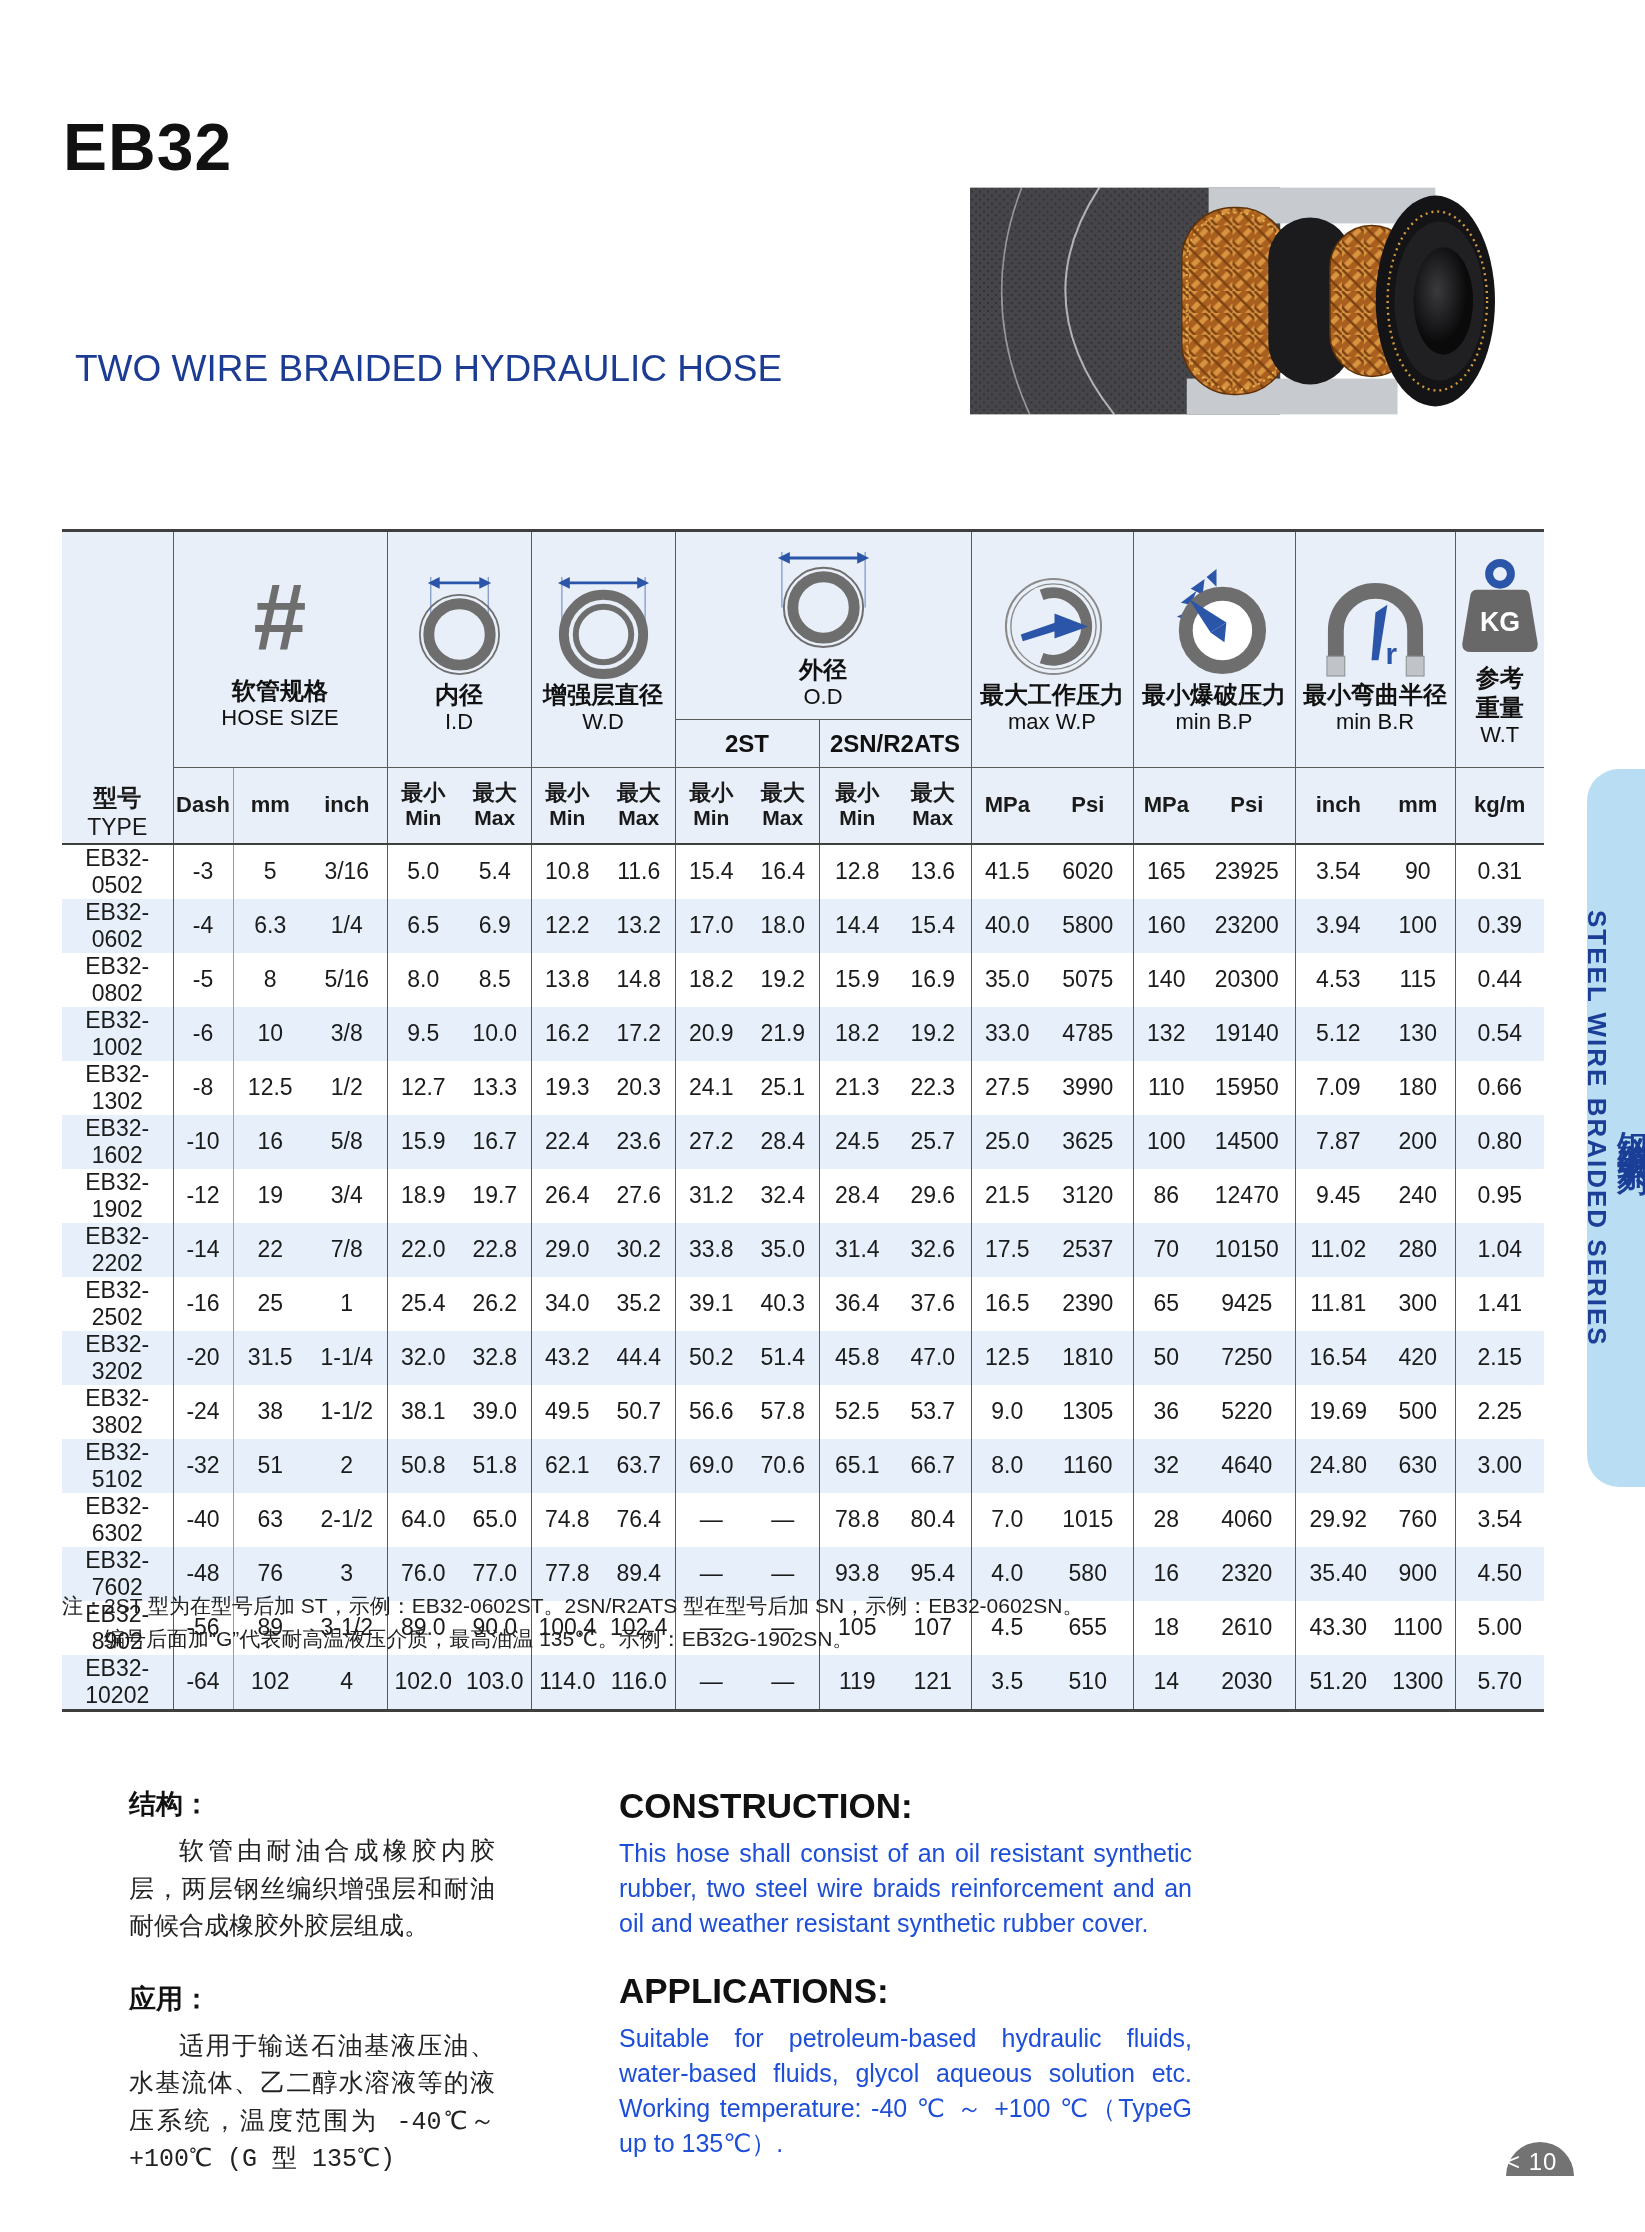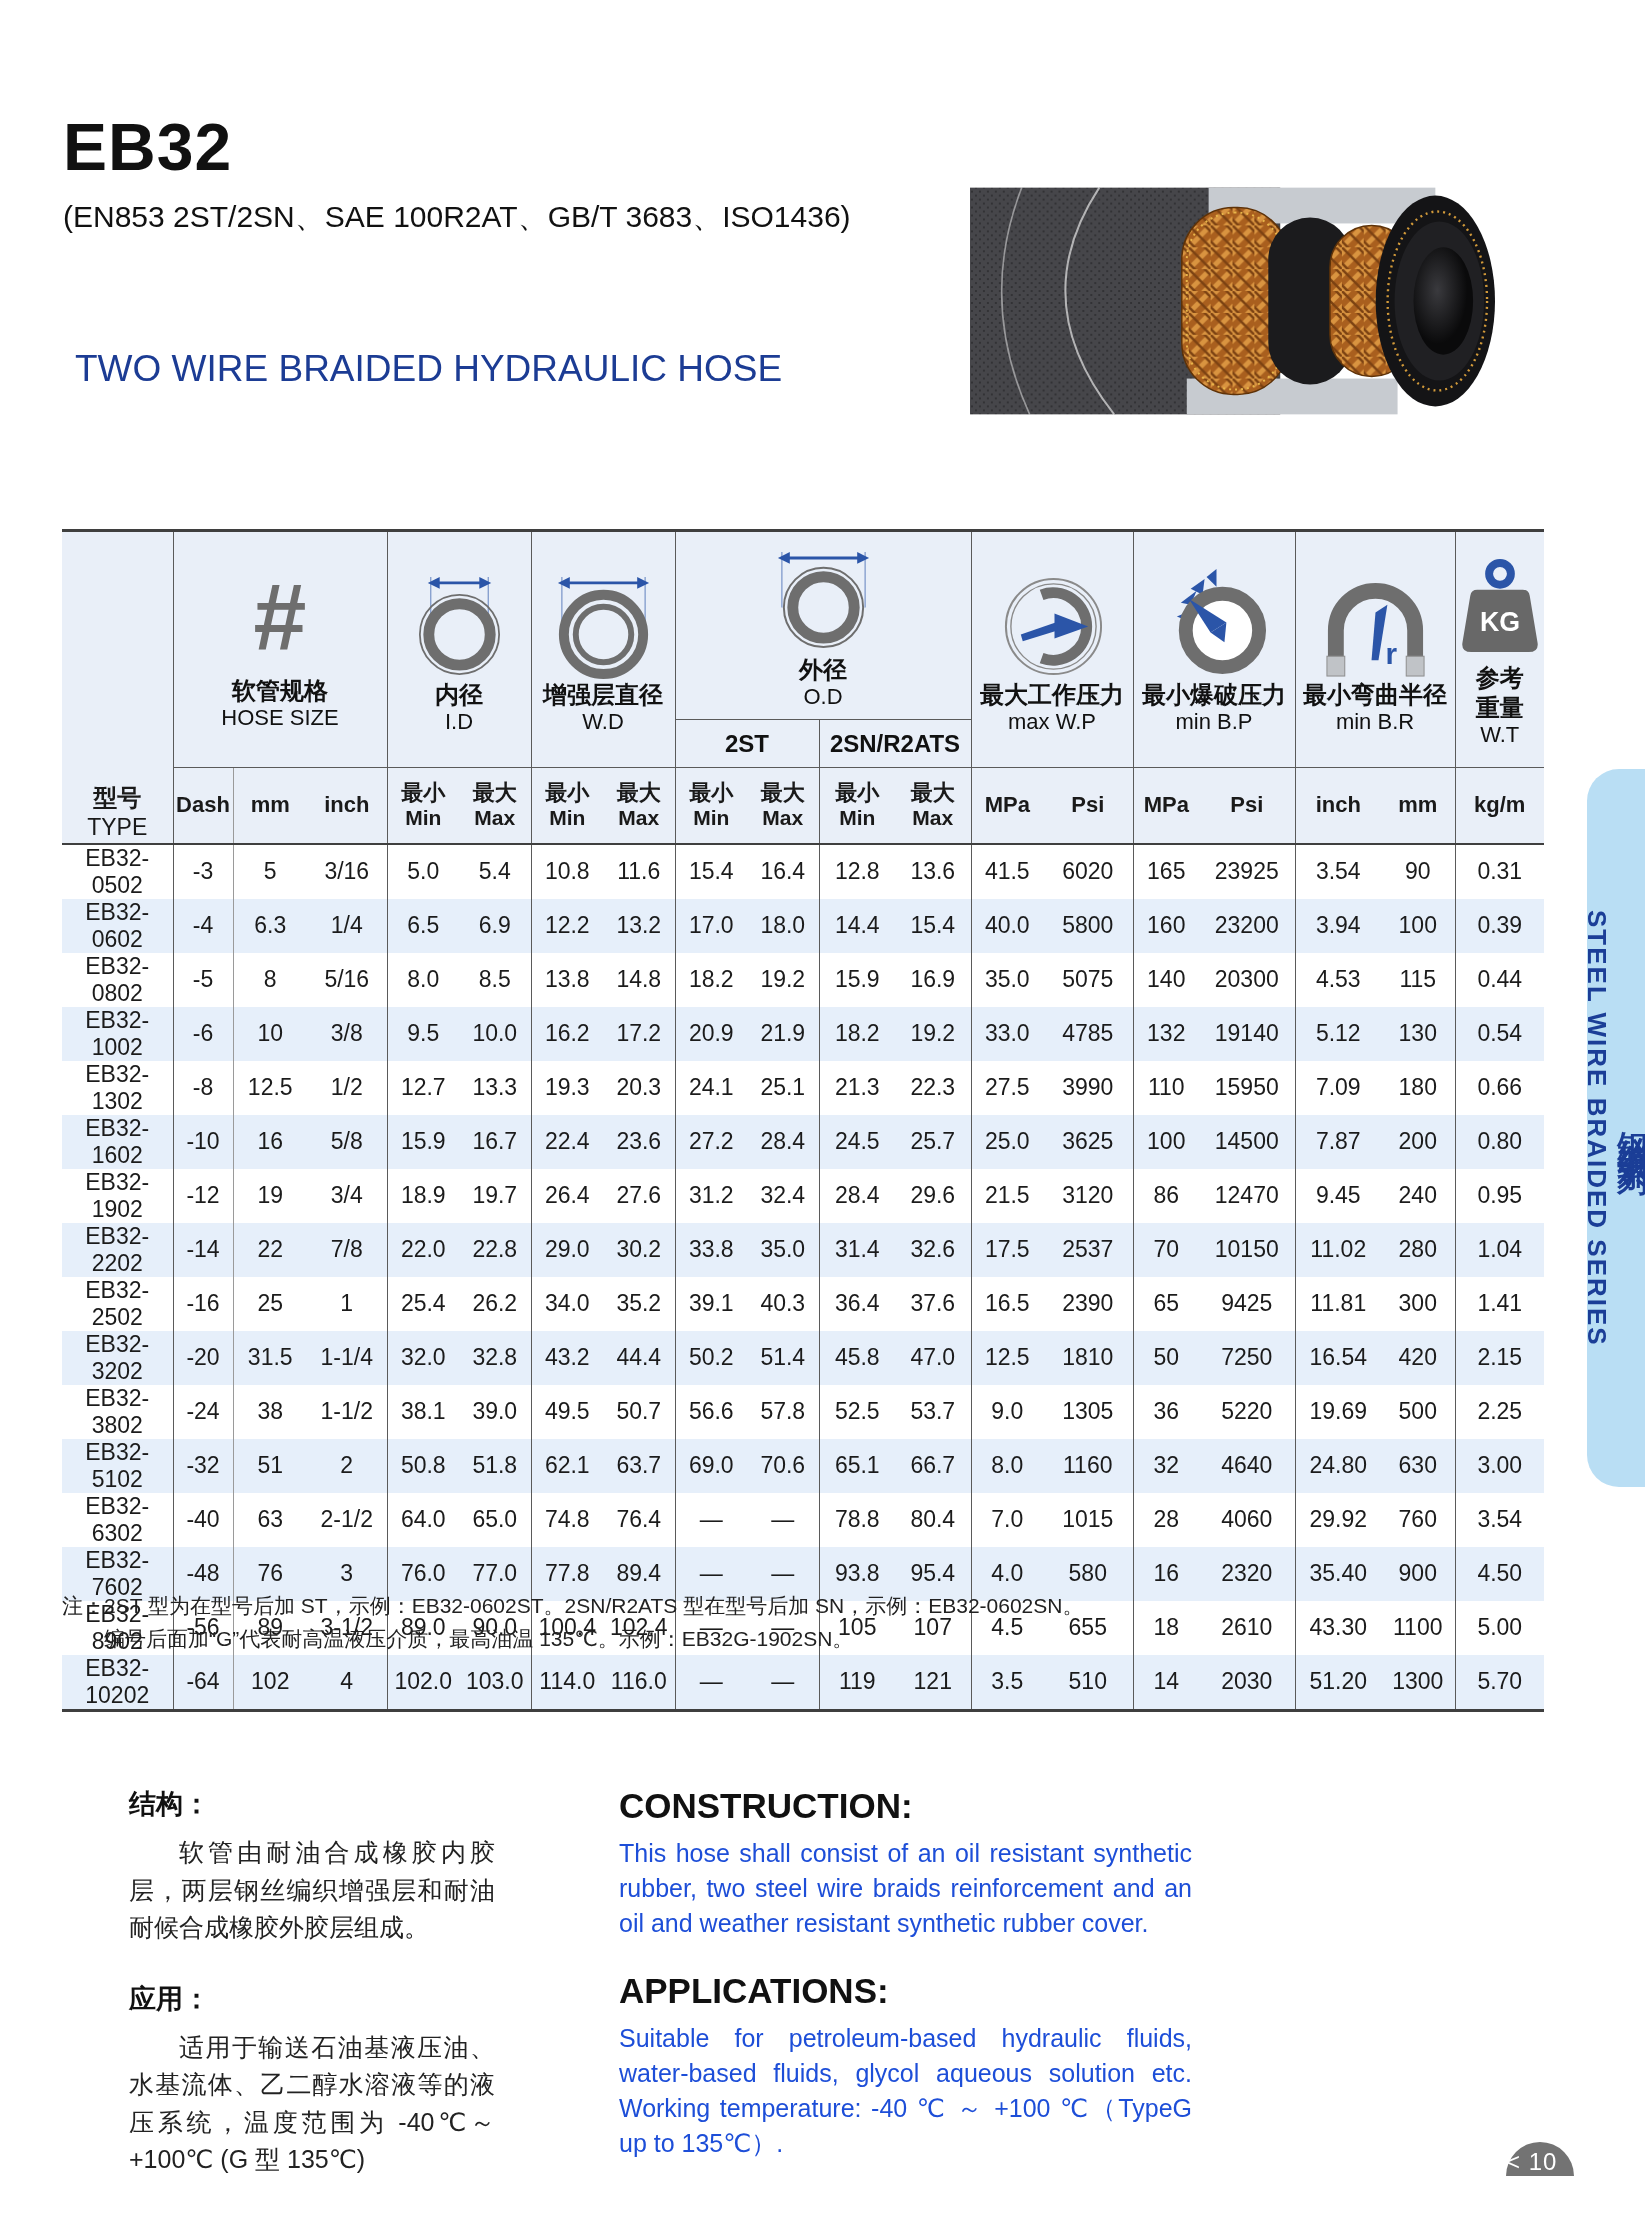--- a/index.html
+++ b/index.html
@@ -52,21 +52,21 @@
   
   .notes{position:absolute;left:62px;top:1590px;font-size:21px;color:#222;line-height:1.55;}
   .notes .n-line{display:flex;}
   .notes .n-prefix{white-space:pre;}
   .notes .n-body{display:block;}
 
   
   .blk-zh{position:absolute;left:129px;top:1786px;width:366px;}
   .blk-en{position:absolute;left:619px;top:1786px;width:573px;}
   .blk-h-zh{font-size:27px;font-weight:700;color:#111;margin:0 0 10px 0;}
-  .blk-p-zh{font-size:25px;color:#222;line-height:1.5;margin:12px 0 34px 0;text-indent:2em;text-align:justify;}
+  .blk-p-zh{font-size:25px;color:#222;line-height:1.5;margin:12px 0 34px 0;text-indent:2em;text-align:justify;font-family:Liberation Mono, monospace;}
   .blk-h-en{font-size:35px;font-weight:700;color:#111;margin:0 0 10px 0;}
   .blk-p-en{font-size:25px;color:#1d4ed8;line-height:1.4;margin:0 0 30px 0;text-align:justify;}
 
   
   .side-tab{position:absolute;right:0;top:769px;width:59px;height:718px;background:#b9def4;
             border-radius:32px 0 0 32px;display:flex;align-items:center;justify-content:center;}
   .side-text{writing-mode:vertical-rl;color:#1b3e97;font-weight:700;white-space:nowrap;
              display:flex;flex-direction:column;align-items:center;}
   .side-text .zh{font-size:30px;letter-spacing:7px;}
   .side-text .gap{height:34px;}
@@ -76,21 +76,20 @@
   .page-circle{position:absolute;left:1494px;top:2142px;width:68px;height:68px;border-radius:50%;
                background:#737373;color:#fff;display:flex;align-items:center;justify-content:center;
                font-size:24px;letter-spacing:1px;margin-left:12px;}
 </style>
 </head>
 <body>
 
 <div id="page">
 
   <div class="h-title">EB32</div>
-  <div class="h-standards">(EN853 2ST/2SN、SAE 100R2AT、GB/T 3683、ISO1436)</div>
   <div class="h-en">TWO WIRE BRAIDED HYDRAULIC HOSE</div>
 
   <svg class="hose-img" viewBox="0 0 530 240" xmlns="http://www.w3.org/2000/svg">
     <defs>
       <pattern id="dots" width="8" height="8" patternUnits="userSpaceOnUse">
         <rect width="8" height="8" fill="#46464a"></rect>
         <circle cx="2" cy="2" r="1.1" fill="#2d2d30"></circle>
         <circle cx="6" cy="6" r="1.1" fill="#2d2d30"></circle>
       </pattern>
       <pattern id="braid" width="22" height="22" patternUnits="userSpaceOnUse">

